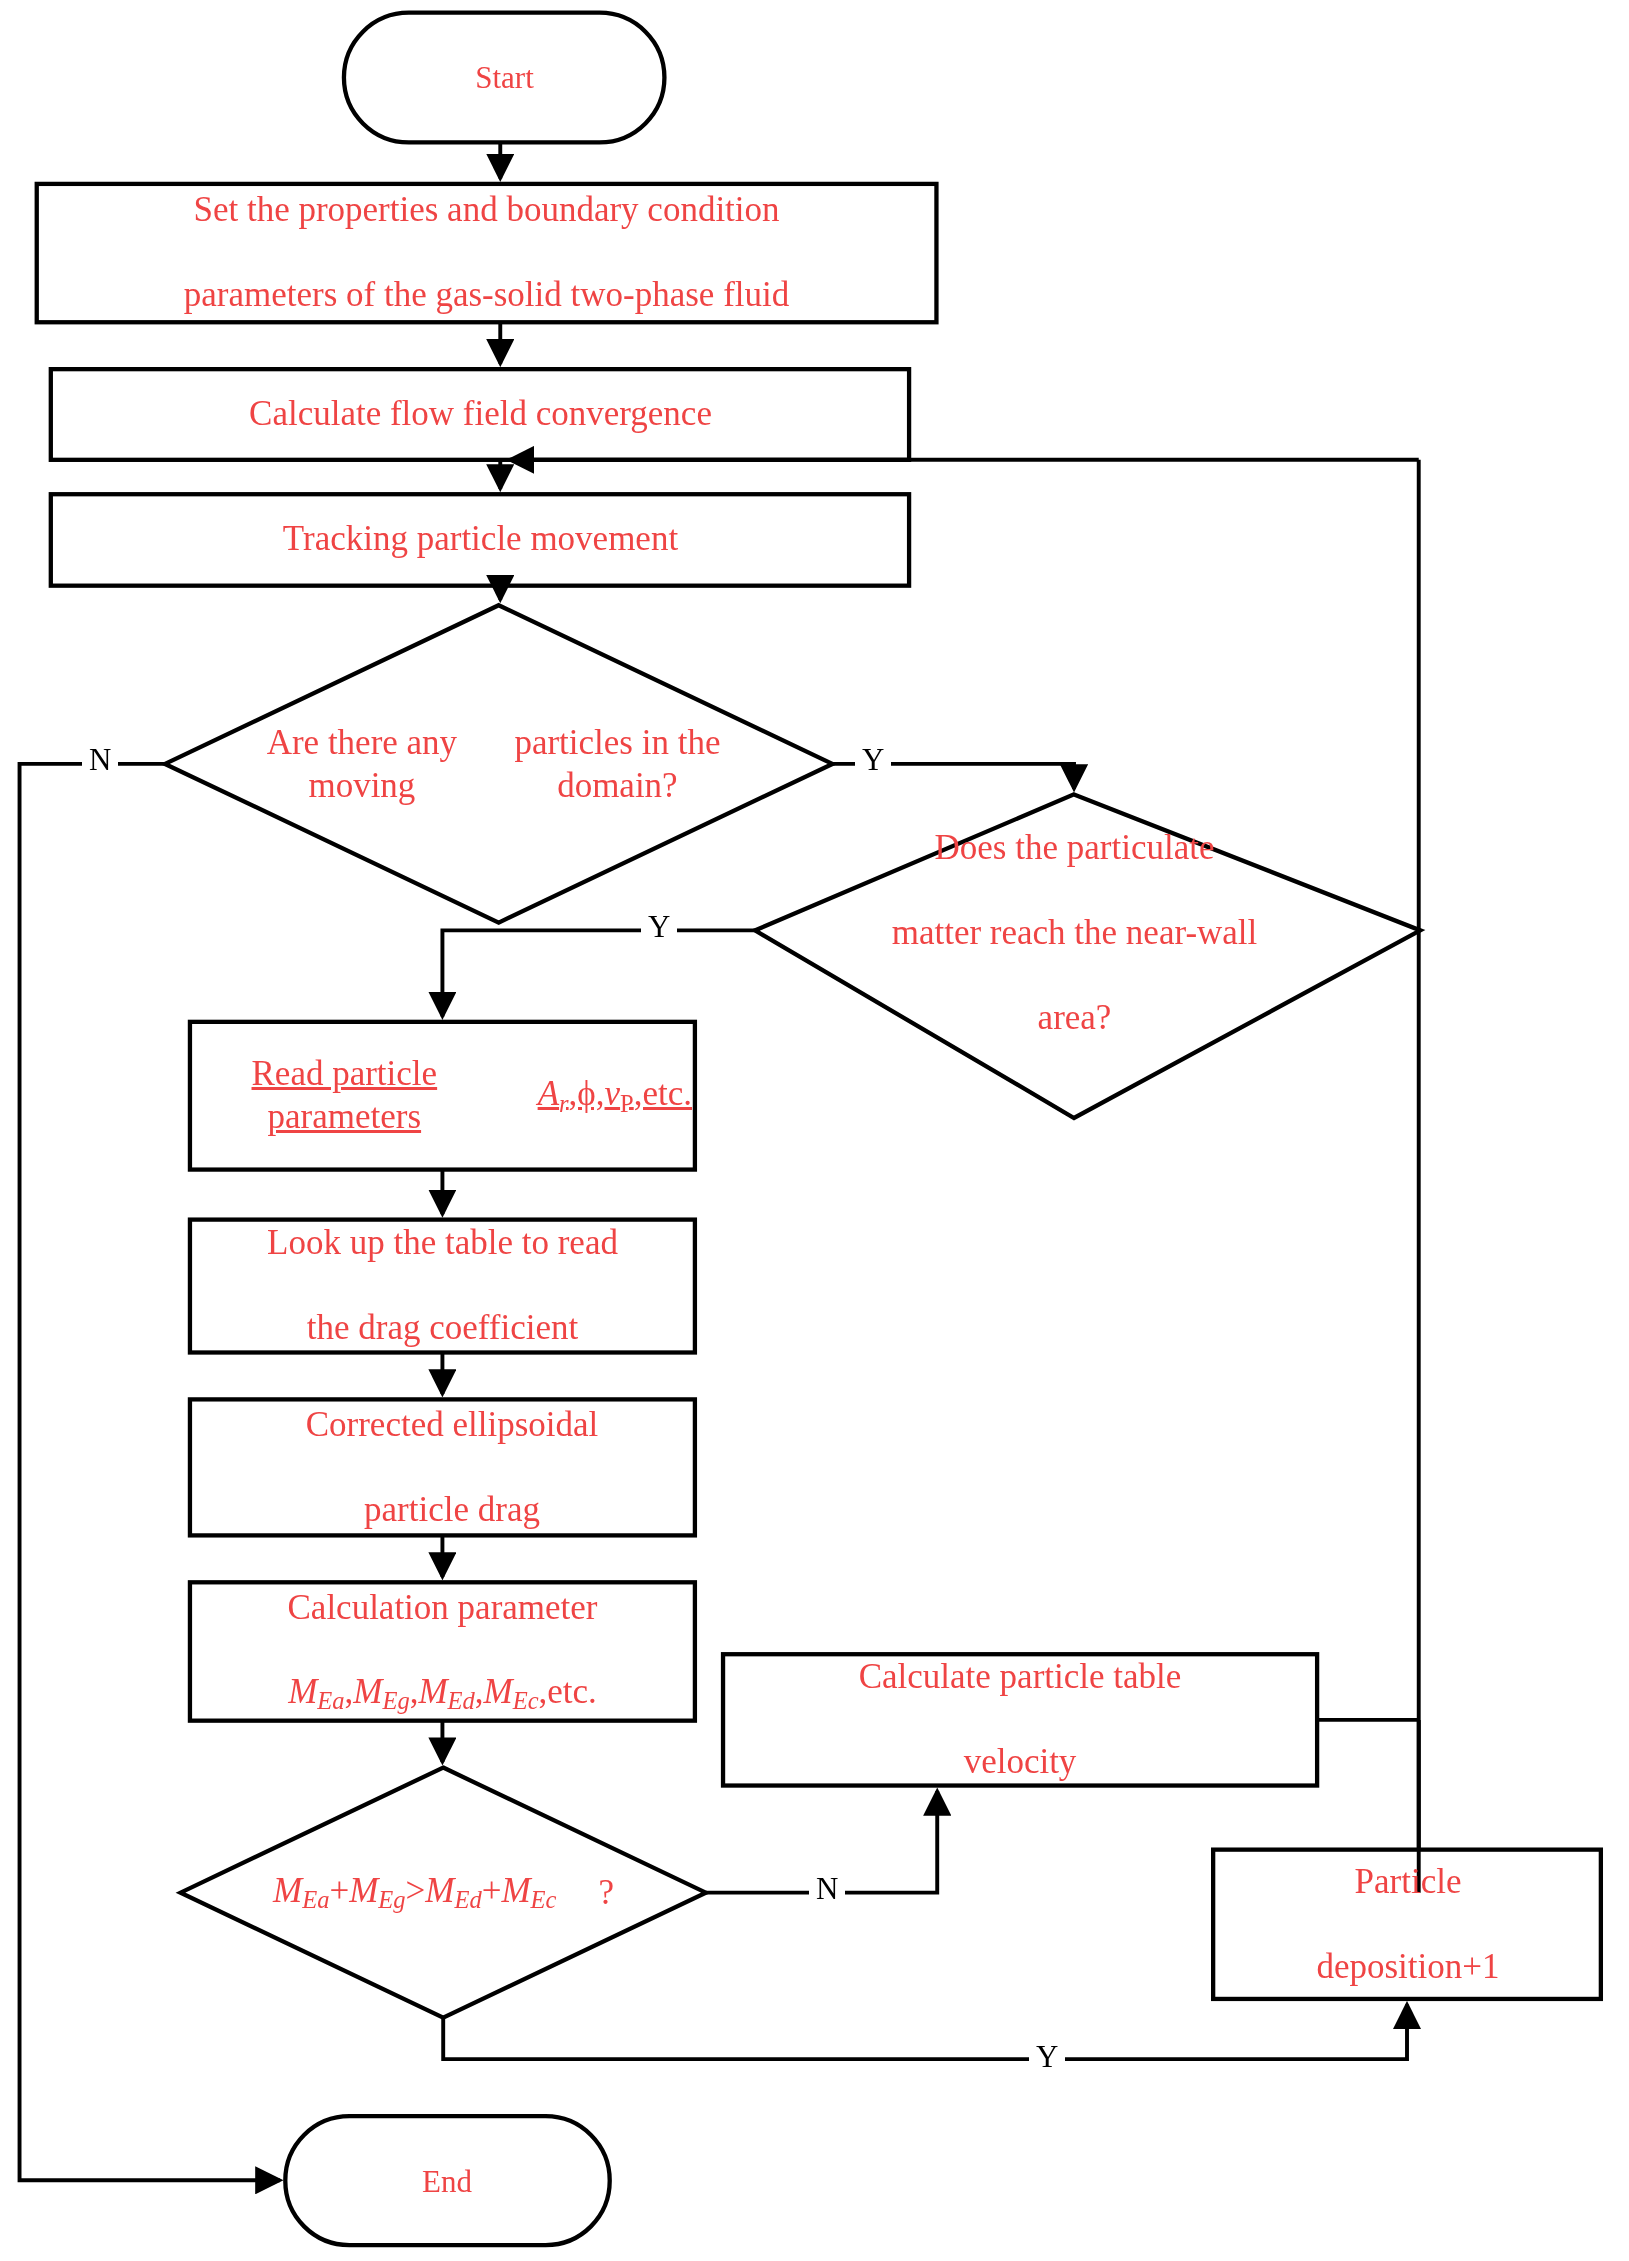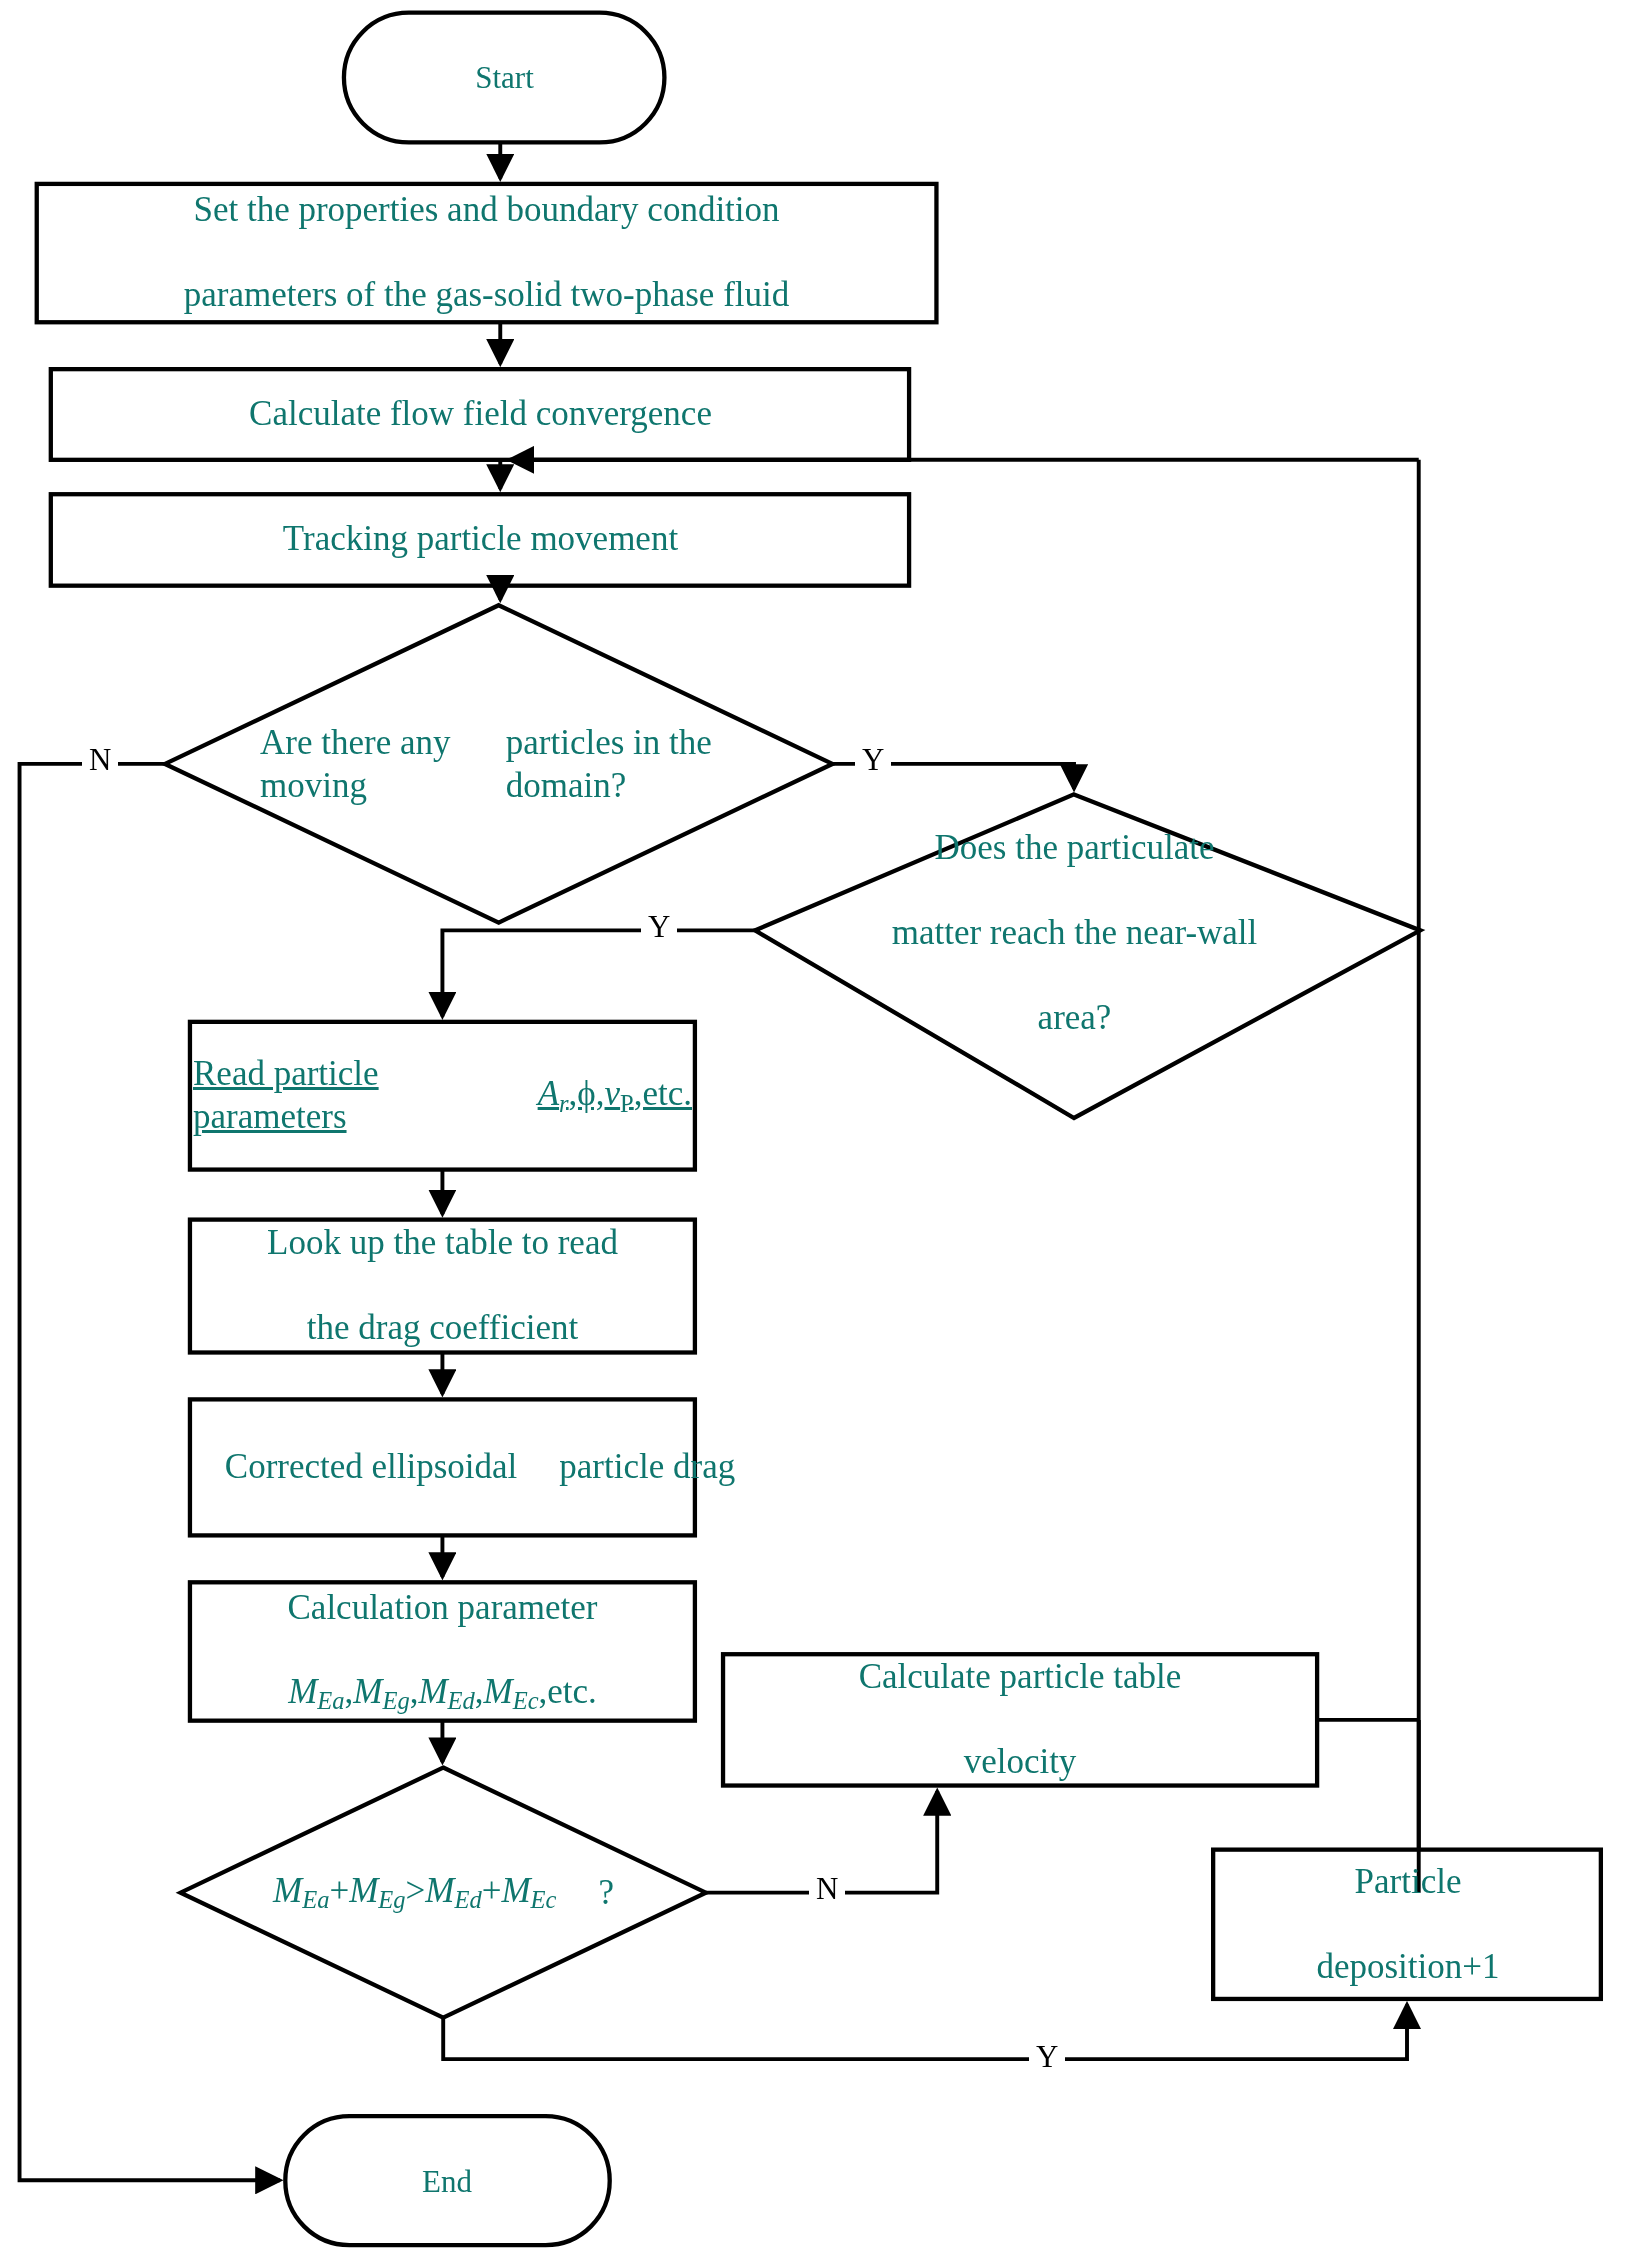--- a/index.html
+++ b/index.html
@@ -1,21 +1,21 @@
 <!DOCTYPE html>
 <html style="font-size:12.5px"><head>
 <meta charset="utf-8">
 <style>
   html,body{margin:0;padding:0;background:#ffffff;}
   #root{position:relative;width:1629px;height:2261px;background:#ffffff;
         font-family:"Liberation Serif","DejaVu Serif",serif;}
   svg{position:absolute;top:0;left:0;width:1629px;height:2261px;}
   .shape-text{
     position:absolute;display:flex;align-items:center;justify-content:center;
-    text-align:left;color:#0f766e;line-height:1.22;
+    text-align:center;color:#ef4444;line-height:1.22;
     font-family:"Liberation Serif","DejaVu Serif",serif;
     pointer-events:none;
   }
   .t-node{font-size:35px;gap:42px;}
   .t-term{font-size:31px;}
   .edge-label{
     position:absolute;background:#ffffff;color:#000;
     font-family:"Liberation Serif","DejaVu Serif",serif;
     font-size:31px;line-height:1;padding:0 7px;
     display:flex;align-items:center;justify-content:center;
@@ -130,21 +130,21 @@
   <div class="shape-text t-node" style="left:193px;top:1024px;width:499px;height:143px;flex-direction:row;text-decoration:underline;">
     <span>Read particle parameters</span>
     <span><span class="mi">A</span><span class="mi sub">r</span><span>,ϕ,</span><span class="mi">v</span><span class="sub">P</span><span>,etc.</span></span>
   </div>
 
   <div class="shape-text t-node" style="left:193px;top:1221px;width:499px;height:130px;flex-direction:column;border-radius:9px;">
     <span>Look up the table to read</span>
     <span>the drag coefficient</span>
   </div>
 
-  <div class="shape-text t-node" style="left:193px;top:1401px;width:518px;height:133px;flex-direction:row;padding-left:28px;">
+  <div class="shape-text t-node" style="left:193px;top:1401px;width:518px;height:133px;flex-direction:column;">
     <span>Corrected ellipsoidal</span>
     <span>particle drag</span>
   </div>
 
   <div class="shape-text t-node" style="left:193px;top:1584px;width:499px;height:135px;flex-direction:column;">
     <span>Calculation parameter</span>
     <span><span class="mi">M</span><span class="mi sub-up">Ea</span>,<span class="mi">M</span><span class="mi sub-up">Eg</span>,<span class="mi">M</span><span class="mi sub-up">Ed</span>,<span class="mi">M</span><span class="mi sub-up">Ec</span><span>,etc.</span></span>
   </div>
 
   <div class="shape-text t-node" style="left:209px;top:1828px;width:469px;height:130px;flex-direction:row;">

